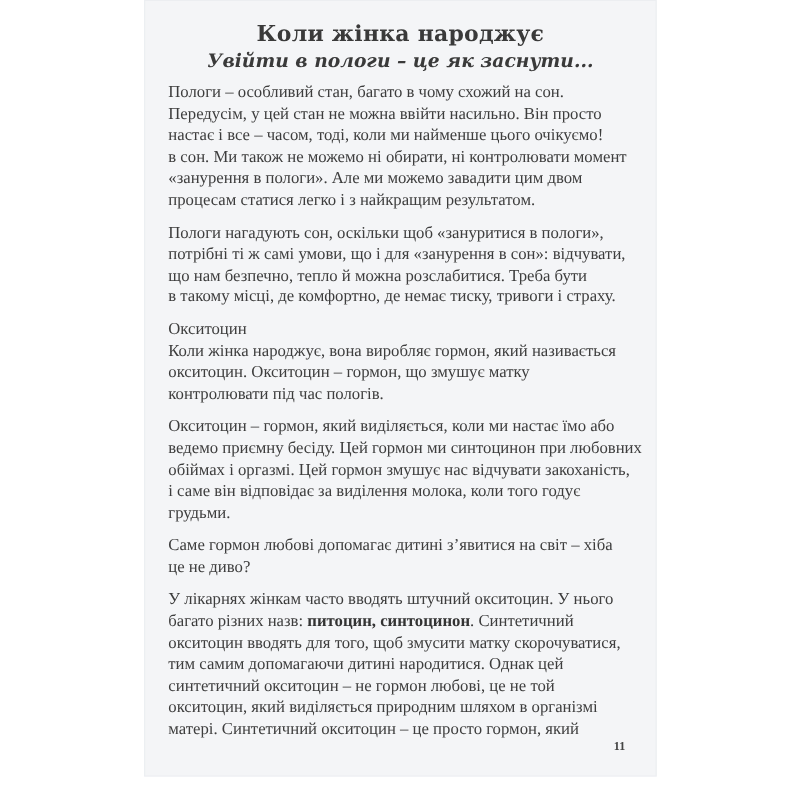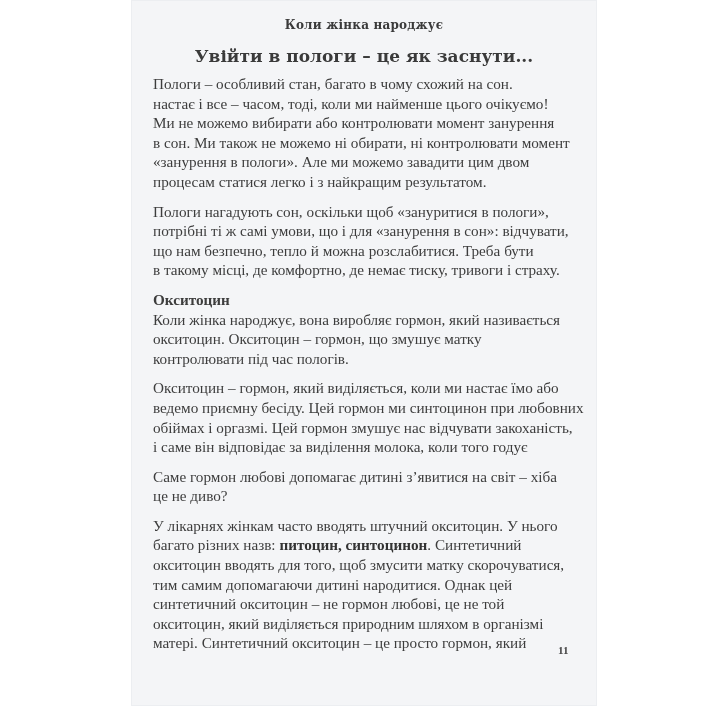--- a/index.html
+++ b/index.html
@@ -7,52 +7,52 @@
     width:720px; height:720px; background:#ffffff; position:relative; overflow:hidden;
     font-family:"DejaVu Serif", serif;
   }
   .page {
     position:absolute; left:131px; top:0; width:466px; height:706px;
     background:#f4f5f7;
     box-shadow: inset 0 0 0 1px #eceef1;
   }
   .title {
     position:absolute; left:0; width:466px; top:18px; text-align:center;
-    font-family:"DejaVu Serif", serif; font-weight:bold; font-size:12px; color:#3a3a3a;
+    font-family:"DejaVu Serif", serif; font-weight:bold; font-size:20px; color:#3a3a3a;
     letter-spacing:0.2px;
   }
   .subtitle {
     position:absolute; left:0; width:466px; top:46px; text-align:center;
-    font-family:"DejaVu Serif", serif; font-weight:bold; font-size:17px; color:#3a3a3a;
+    font-family:"DejaVu Serif", serif; font-weight:bold; font-style:italic; font-size:17px; color:#3a3a3a;
   }
   .body-text {
     position:absolute; left:22px; width:438px; top:74px;
     font-family:"Liberation Serif", serif; font-size:15.2px; line-height:19.6px; color:#3d3d3d;
   }
   .body-text p { margin:0 0 10px 0; }
   .body-text .line { display:block; white-space:nowrap; }
-  .section-heading { display:block; font-weight:bold; }
+  .section-heading { display:block; font-weight:normal; }
   b { font-weight:bold; color:#333; }
   .page-number {
-    position:absolute; left:427px; top:644px;
+    position:absolute; left:427px; top:673px;
     font-family:"Liberation Serif", serif; font-weight:bold; font-size:11px; color:#444;
   }
 </style>
 </head>
 <body>
 
 <div class="page">
   <div class="title">Коли жінка народжує</div>
   <div class="subtitle">Увійти в пологи – це як заснути...</div>
 
   <div class="body-text">
     <p>
       <span class="line">Пологи – особливий стан, багато в чому схожий на сон.</span>
+      <span class="line">Передусім, у цей стан не можна ввійти насильно. Він просто</span>
       <span class="line">настає і все – часом, тоді, коли ми найменше цього очікуємо!</span>
-      <span class="line">Ми не можемо вибирати або контролювати момент занурення</span>
       <span class="line">в сон. Ми також не можемо ні обирати, ні контролювати момент</span>
       <span class="line">«занурення в пологи». Але ми можемо завадити цим двом</span>
       <span class="line">процесам статися легко і з найкращим результатом.</span>
     </p>
     <p>
       <span class="line">Пологи нагадують сон, оскільки щоб «зануритися в пологи»,</span>
       <span class="line">потрібні ті ж самі умови, що і для «занурення в сон»: відчувати,</span>
       <span class="line">що нам безпечно, тепло й можна розслабитися. Треба бути</span>
       <span class="line">в такому місці, де комфортно, де немає тиску, тривоги і страху.</span>
     </p>
@@ -60,20 +60,21 @@
       <span class="section-heading">Окситоцин</span>
       <span class="line">Коли жінка народжує, вона виробляє гормон, який називається</span>
       <span class="line">окситоцин. Окситоцин – гормон, що змушує матку</span>
       <span class="line">контролювати під час пологів.</span>
     </p>
     <p>
       <span class="line">Окситоцин – гормон, який виділяється, коли ми настає їмо або</span>
       <span class="line">ведемо приємну бесіду. Цей гормон ми синтоцинон при любовних</span>
       <span class="line">обіймах і оргазмі. Цей гормон змушує нас відчувати закоханість,</span>
       <span class="line">і саме він відповідає за виділення молока, коли того годує</span>
+      <span class="line">грудьми.</span>
     </p>
     <p>
       <span class="line">Саме гормон любові допомагає дитині з’явитися на світ – хіба</span>
       <span class="line">це не диво?</span>
     </p>
     <p>
       <span class="line">У лікарнях жінкам часто вводять штучний окситоцин. У нього</span>
       <span class="line"><span>багато різних назв: </span><b>питоцин, синтоцинон</b><span>. Синтетичний</span></span>
       <span class="line">окситоцин вводять для того, щоб змусити матку скорочуватися,</span>
       <span class="line">тим самим допомагаючи дитині народитися. Однак цей</span>

